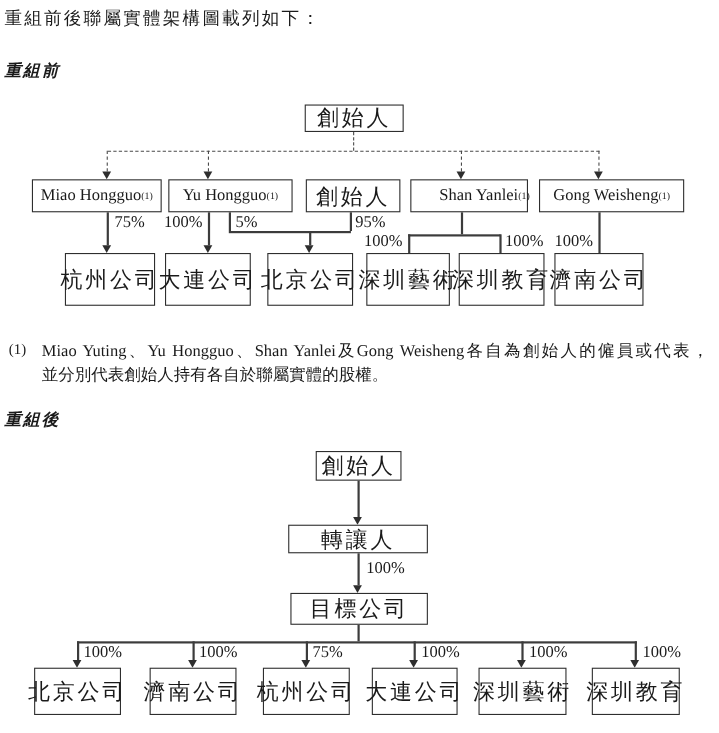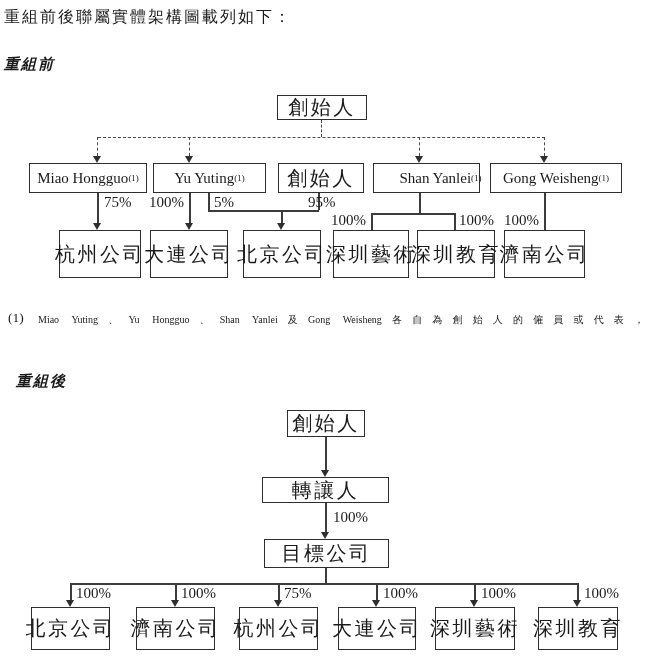--- a/index.html
+++ b/index.html
@@ -21,21 +21,21 @@
   .vline{position:absolute;width:1.5px;background:#3c3c3c;}
   .hline{position:absolute;height:1.5px;background:#3c3c3c;}
   .vdash{position:absolute;width:0;border-left:1.6px dashed #4a4a4a;}
   .hdash{position:absolute;height:0;border-top:1.6px dashed #4a4a4a;}
   .arr{position:absolute;width:0;height:0;
     border-left:4.5px solid transparent;border-right:4.5px solid transparent;
     border-top:7px solid #2e2e2e;}
   .pct{position:absolute;font-size:15px;white-space:nowrap;}
   .pct.ra{text-align:right;}
   .footnote-marker{position:absolute;font-size:13.5px;}
-  .footnote-text{position:absolute;font-size:10px;line-height:20.5px;width:606px;}
+  .footnote-text{position:absolute;font-size:15px;line-height:20.5px;width:606px;}
   .footnote-text .l1{text-align:justify;text-align-last:justify;}
 </style>
 </head>
 <body>
 
 <div class="page">
 
   <div class="intro" style="left:4px;top:7px;">重組前後聯屬實體架構圖載列如下：</div>
 
   <div class="sec-heading" style="left:4px;top:55px;">重組前</div>
@@ -54,21 +54,21 @@
   <div class="vdash" style="left:419px;top:137px;height:19px;"></div>
   <div class="arr" style="left:415px;top:156px;"></div>
   <div class="vdash" style="left:544px;top:137px;height:19px;"></div>
   <div class="arr" style="left:540px;top:156px;"></div>
 
   <div class="node person" style="left:29px;top:163px;width:118px;height:30px;">
     <span>Miao Hongguo</span>
       <sup>(1)</sup>
   </div>
   <div class="node person" style="left:153px;top:163px;width:113px;height:30px;">
-    <span>Yu Yuting</span>
+    <span>Yu Hongguo</span>
       <sup>(1)</sup>
   </div>
   <div class="node cjk" style="left:278px;top:163px;width:86px;height:30px;">
     <span>創始人</span>
   </div>
   <div class="node person" style="left:373px;top:163px;width:107px;height:30px;padding-left:28px;">
     <span>Shan Yanlei</span>
       <sup>(1)</sup>
   </div>
   <div class="node person" style="left:490px;top:163px;width:132px;height:30px;">
@@ -81,21 +81,21 @@
   <div class="pct" style="left:104px;top:194px;">75%</div>
 
   <div class="vline" style="left:189px;top:193px;height:30px;"></div>
   <div class="arr" style="left:185px;top:223px;"></div>
   <div class="pct ra" style="left:110px;top:194px;width:74px;">100%</div>
 
   <div class="vline" style="left:208px;top:193px;height:17px;"></div>
   <div class="pct" style="left:214px;top:194px;">5%</div>
   <div class="hline" style="left:208px;top:210px;width:111px;"></div>
   <div class="vline" style="left:318px;top:193px;height:17px;"></div>
-  <div class="pct" style="left:308px;top:194px;font-family:Liberation Serif, serif;">95%</div>
+  <div class="pct" style="left:323px;top:194px;font-family:Liberation Serif, serif;">95%</div>
   <div class="vline" style="left:281px;top:210px;height:13px;"></div>
   <div class="arr" style="left:277px;top:223px;"></div>
 
   <div class="vline" style="left:419px;top:193px;height:20px;"></div>
   <div class="hline" style="left:371px;top:213px;width:84px;"></div>
   <div class="vline" style="left:371px;top:213px;height:17px;"></div>
   <div class="vline" style="left:454px;top:213px;height:17px;"></div>
   <div class="pct ra" style="left:292px;top:212px;width:74px;">100%</div>
   <div class="pct" style="left:459px;top:212px;">100%</div>
 
@@ -117,23 +117,24 @@
   <div class="node cjk" style="left:417px;top:230px;width:78px;height:48px;">
     <span>深圳教育</span>
   </div>
   <div class="node cjk" style="left:504px;top:230px;width:81px;height:48px;">
     <span>濟南公司</span>
   </div>
 
   <div class="footnote-marker" style="left:8px;top:310px;">(1)</div>
   <div class="footnote-text" style="left:38px;top:310px;">
     <div class="l1">Miao Yuting、Yu Hongguo、Shan Yanlei及Gong Weisheng各自為創始人的僱員或代表，</div>
+    <div class="l2">並分別代表創始人持有各自於聯屬實體的股權。</div>
   </div>
 
-  <div class="sec-heading" style="left:16px;top:372px;font-family:Liberation Serif, serif;">重組後</div>
+  <div class="sec-heading" style="left:4px;top:372px;font-family:Liberation Serif, serif;">重組後</div>
 
   <div class="node cjk" style="left:287px;top:410px;width:78px;height:27px;">
     <span>創始人</span>
   </div>
 
   <div class="vline" style="left:325px;top:437px;height:33px;"></div>
   <div class="arr" style="left:321px;top:470px;"></div>
 
   <div class="node cjk" style="left:262px;top:477px;width:127px;height:26px;">
     <span>轉讓人</span>

